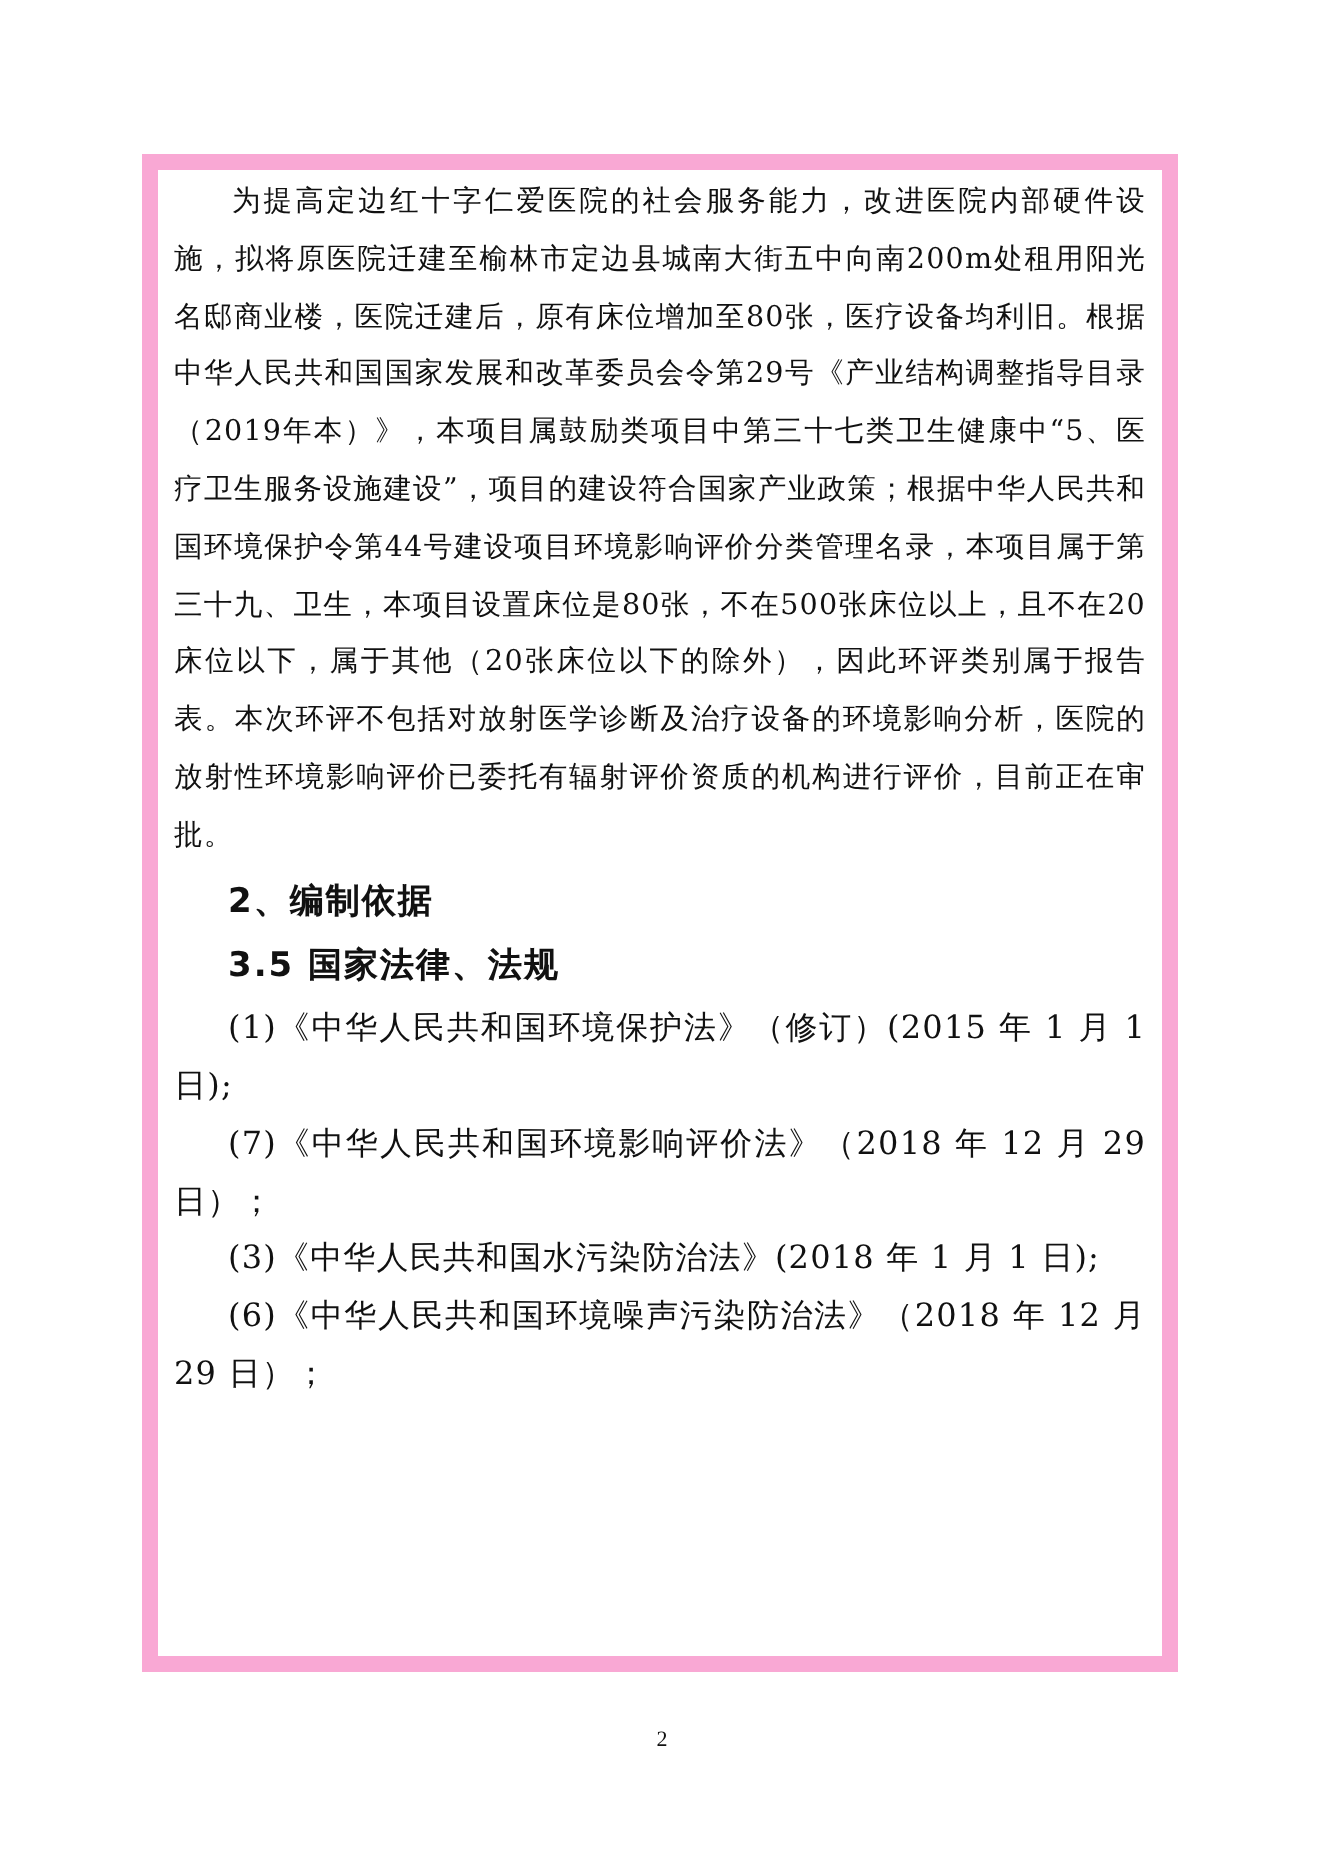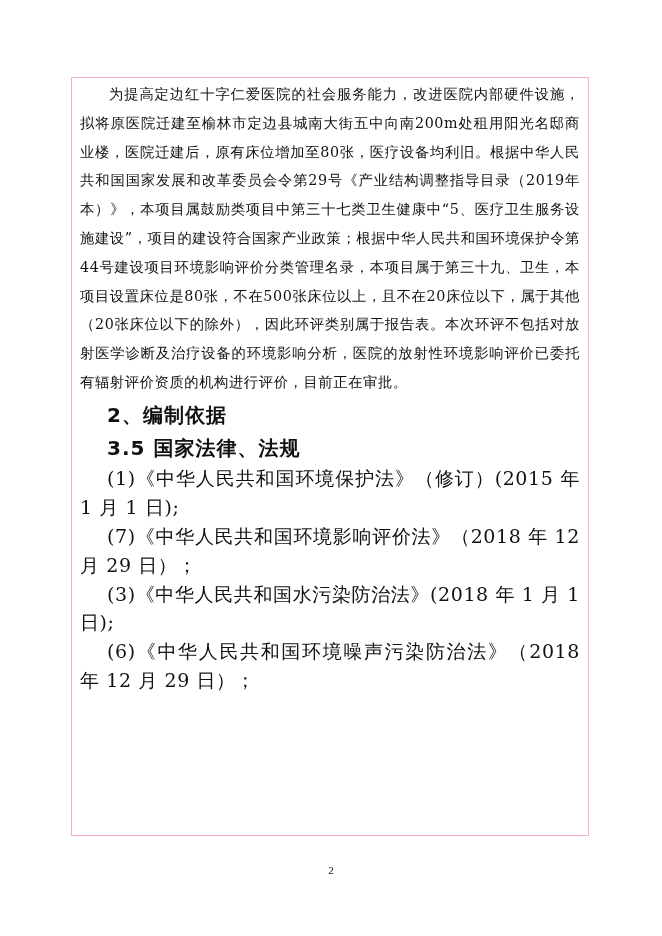--- a/index.html
+++ b/index.html
@@ -1,28 +1,28 @@
 <!DOCTYPE html>
 <html><head>
 <meta charset="utf-8">
 <style>
   html, body { margin: 0; padding: 0; background: #ffffff; }
   body { width: 662px; height: 936px; position: relative; overflow: hidden;
          font-family: "DejaVu Serif", "Liberation Serif", serif; color: #111; }
   .frame { position: absolute; left: 71px; top: 77px; width: 518px; height: 759px;
-           border: 1px solid #f9a8d4; box-sizing: border-box; padding-left: 42px; }
+           border: 8px solid #f9a8d4; box-sizing: border-box; padding-left: 42px; }
   .content { position: absolute; left: 8px; right: 8px; top: 2px; }
   .p { font-size: 14.3px; line-height: 28.8px; margin: 0; text-align: justify;
        text-align-last: left; letter-spacing: 0.6px; word-break: break-all; }
   .indent { text-indent: 29px; }
-  .h { font-size: 20px; line-height: 28.8px; margin: 0; font-weight: bold;
+  .h { font-size: 17px; line-height: 28.8px; margin: 0; font-weight: bold;
        font-family: "DejaVu Sans", "Liberation Sans", sans-serif; letter-spacing: 1px; }
   .h1 { padding-left: 27px; margin-top: 4px; }
   .h2 { padding-left: 27px; margin-top: 4px; }
-  .item { font-size: 19px; line-height: 28.8px; margin: 0; text-indent: 27px;
+  .item { font-size: 16px; line-height: 28.8px; margin: 0; text-indent: 27px;
           text-align: justify; text-align-last: left; letter-spacing: 0.6px; word-break: break-all; }
   .item-first { margin-top: 2px; }
   .page-num { position: absolute; top: 864px; left: 0; width: 662px; text-align: center;
               font-size: 11px; font-family: "Liberation Serif", serif; }
 </style>
 </head>
 <body>
 
 <div class="frame">
   <div class="content">

